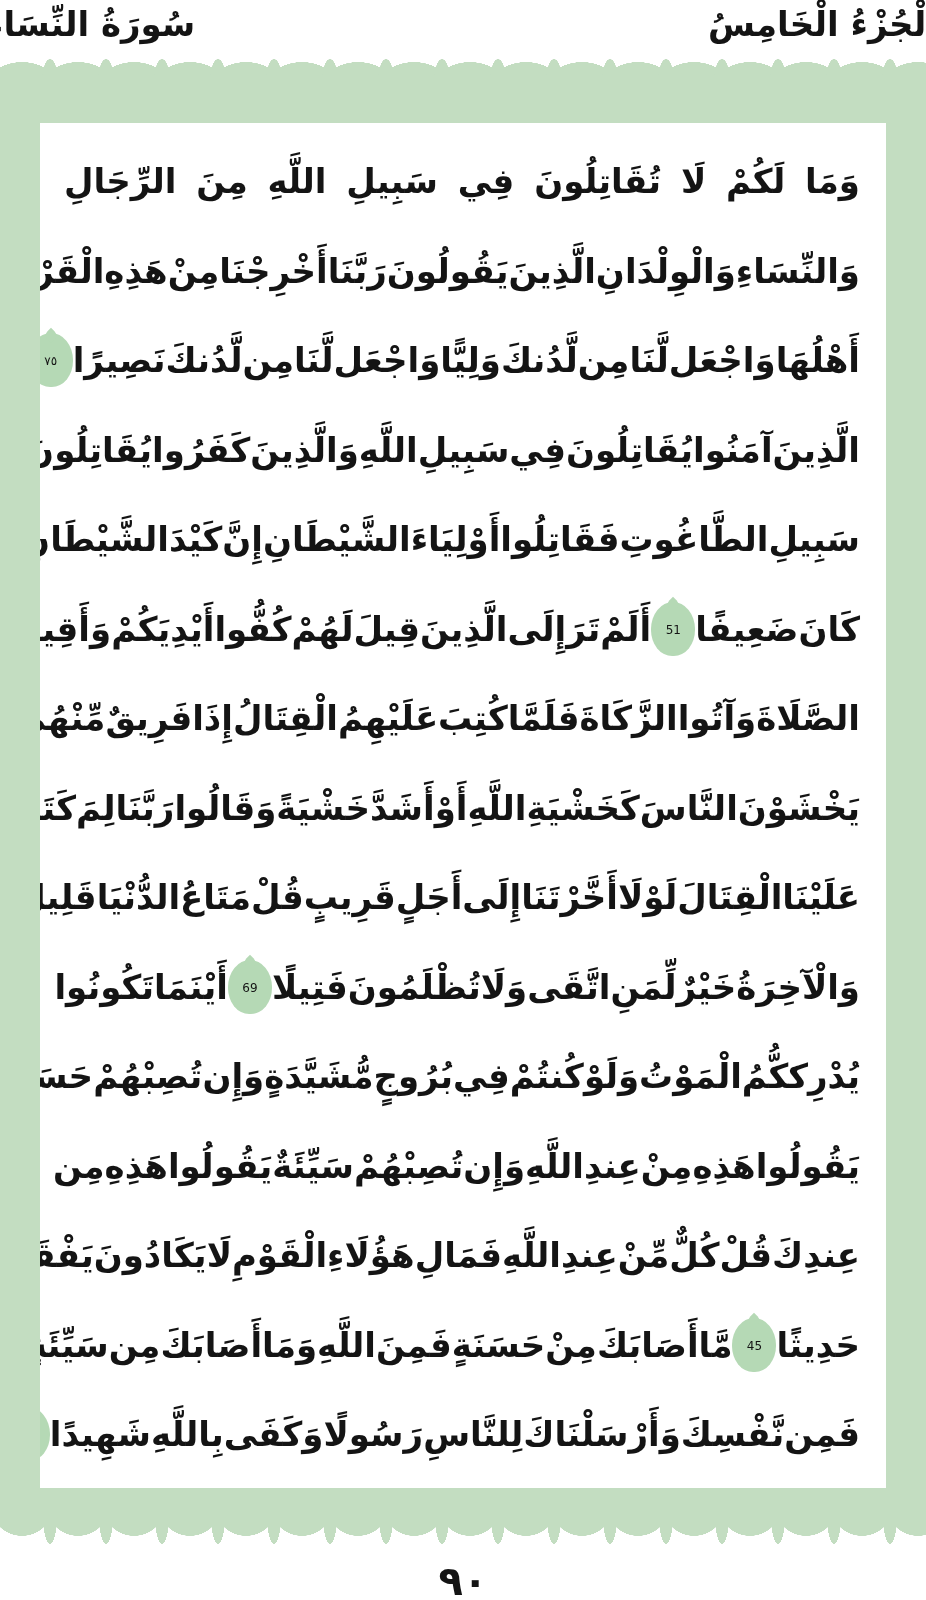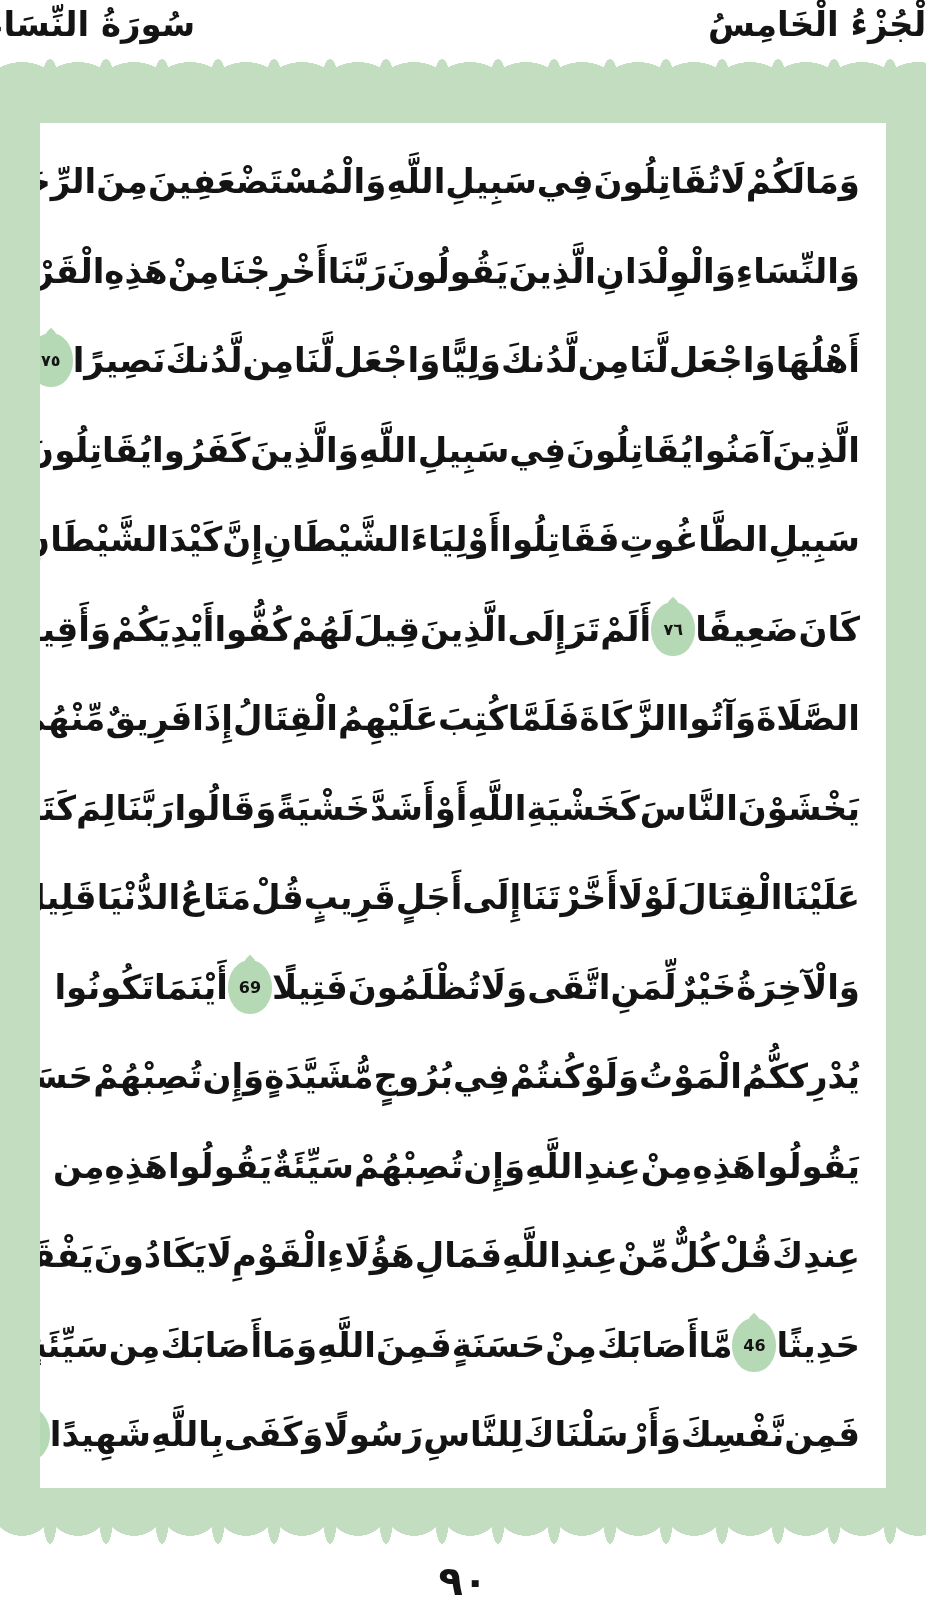--- a/index.html
+++ b/index.html
@@ -98,22 +98,22 @@
   .ayah-marker::before{
     content:"";
     position:absolute;
     top:-3px;left:50%;
     width:11px;height:11px;
     background:var(--marker-green);
     transform:translateX(-50%) rotate(45deg);
     border-radius:0 55% 0 55%;
   }
   .ayah-num{
-    font-size:16px;
-    font-weight:bold;
+    font-size:12px;
+    font-weight:normal;
     direction:rtl;
     padding-top:2px;
     color:var(--text-color);
   }
   
   .page-number{
     position:absolute;
     bottom:-4px;left:0;right:0;
     text-align:center;
     font-size:40px;
@@ -139,21 +139,20 @@
     <div class="inner">
       <div class="text-area">
           <div class="qline">
             <span class="word">وَمَا</span>
             <span class="word">لَكُمْ</span>
             <span class="word">لَا</span>
             <span class="word">تُقَاتِلُونَ</span>
             <span class="word">فِي</span>
             <span class="word">سَبِيلِ</span>
             <span class="word">اللَّهِ</span>
-            <span class="word">وَالْمُسْتَضْعَفِينَ</span>
             <span class="word">مِنَ</span>
             <span class="word">الرِّجَالِ</span>
           </div>
           <div class="qline">
             <span class="word">وَالنِّسَاءِ</span>
             <span class="word">وَالْوِلْدَانِ</span>
             <span class="word">الَّذِينَ</span>
             <span class="word">يَقُولُونَ</span>
             <span class="word">رَبَّنَا</span>
             <span class="word">أَخْرِجْنَا</span>
@@ -195,21 +194,21 @@
             <span class="word">أَوْلِيَاءَ</span>
             <span class="word">الشَّيْطَانِ</span>
             <span class="word">إِنَّ</span>
             <span class="word">كَيْدَ</span>
             <span class="word">الشَّيْطَانِ</span>
           </div>
           <div class="qline">
             <span class="word">كَانَ</span>
             <span class="word">ضَعِيفًا</span>
             <span class="ayah-marker">
-              <span class="ayah-num">٧٦</span>
+              <span class="ayah-num">51</span>
             </span>
             <span class="word">أَلَمْ</span>
             <span class="word">تَرَ</span>
             <span class="word">إِلَى</span>
             <span class="word">الَّذِينَ</span>
             <span class="word">قِيلَ</span>
             <span class="word">لَهُمْ</span>
             <span class="word">كُفُّوا</span>
             <span class="word">أَيْدِيَكُمْ</span>
             <span class="word">وَأَقِيمُوا</span>
@@ -301,21 +300,21 @@
             <span class="word">فَمَالِ</span>
             <span class="word">هَؤُلَاءِ</span>
             <span class="word">الْقَوْمِ</span>
             <span class="word">لَا</span>
             <span class="word">يَكَادُونَ</span>
             <span class="word">يَفْقَهُونَ</span>
           </div>
           <div class="qline">
             <span class="word">حَدِيثًا</span>
             <span class="ayah-marker">
-              <span class="ayah-num">46</span>
+              <span class="ayah-num">45</span>
             </span>
             <span class="word">مَّا</span>
             <span class="word">أَصَابَكَ</span>
             <span class="word">مِنْ</span>
             <span class="word">حَسَنَةٍ</span>
             <span class="word">فَمِنَ</span>
             <span class="word">اللَّهِ</span>
             <span class="word">وَمَا</span>
             <span class="word">أَصَابَكَ</span>
             <span class="word">مِن</span>

